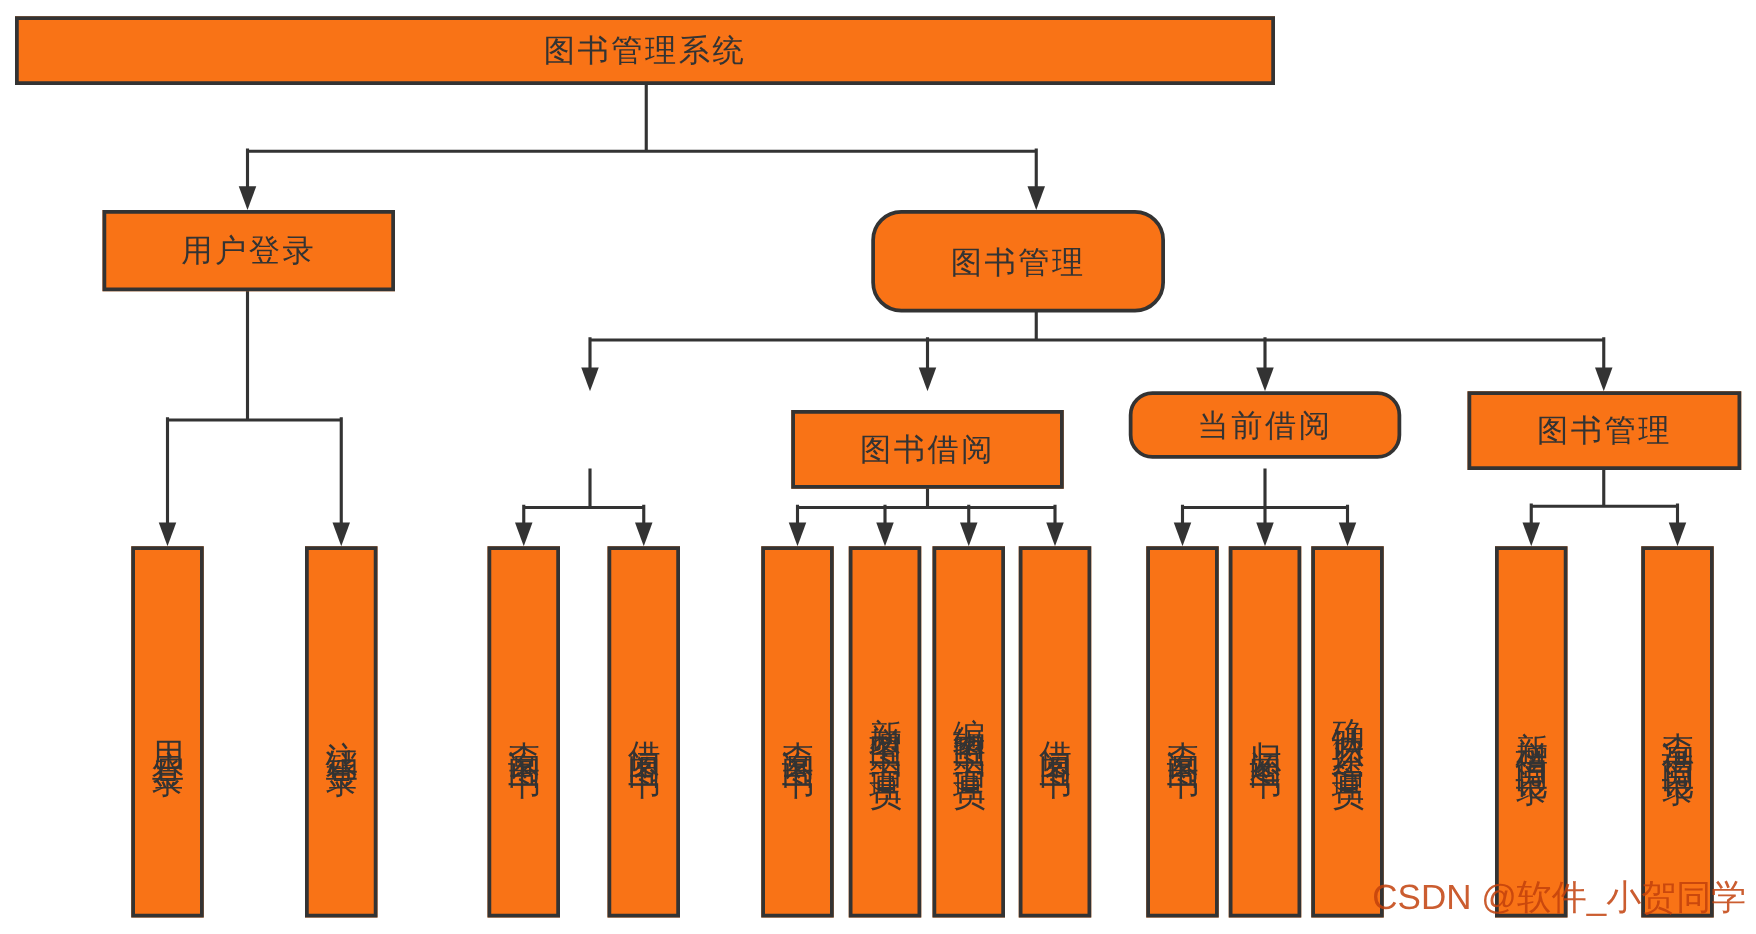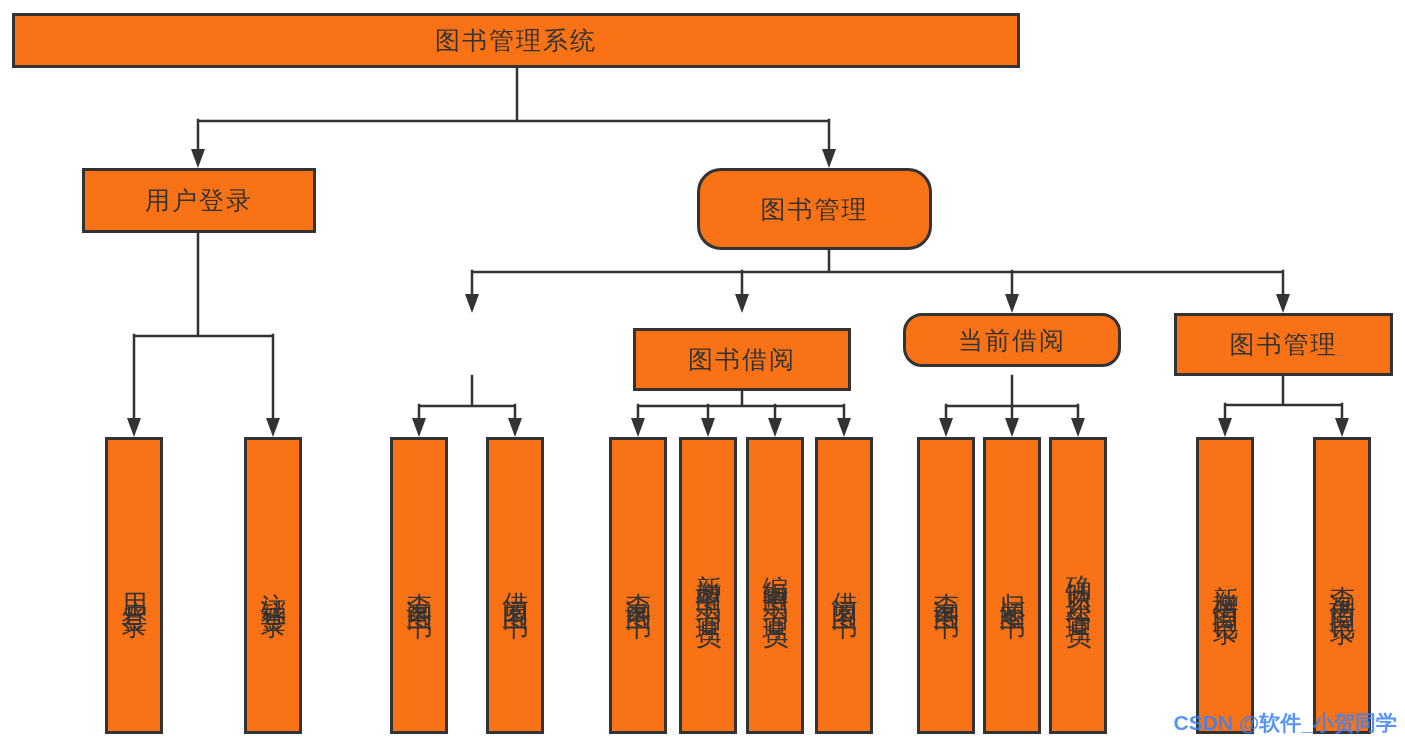--- a/index.html
+++ b/index.html
@@ -64,26 +64,25 @@
   .n-lf-7   { left: 815px; }
   .n-lf-8   { left: 917px; }
   .n-lf-9   { left: 983px; }
   .n-lf-10  { left: 1049px; }
   .n-lf-11  { left: 1196px; }
   .n-lf-12  { left: 1313px; }
   .watermark {
     position: absolute;
     right: 8px;
     bottom: 10px;
-    font-size: 21px;
-    color: #3b82f6;
+    font-size: 28px;
+    color: #c2410c;
     opacity: 0.85;
     z-index: 5;
     white-space: nowrap;
-    font-weight: bold;
   }
 </style>
 </head>
 <body>
 
 <div class="canvas">
 
   <svg class="wires" viewBox="0 0 1405 747" xmlns="http://www.w3.org/2000/svg" aria-hidden="true">
     <defs>
       <polygon id="arrowhead" points="0,0 -7,-19 7,-19" fill="#333333"></polygon>

